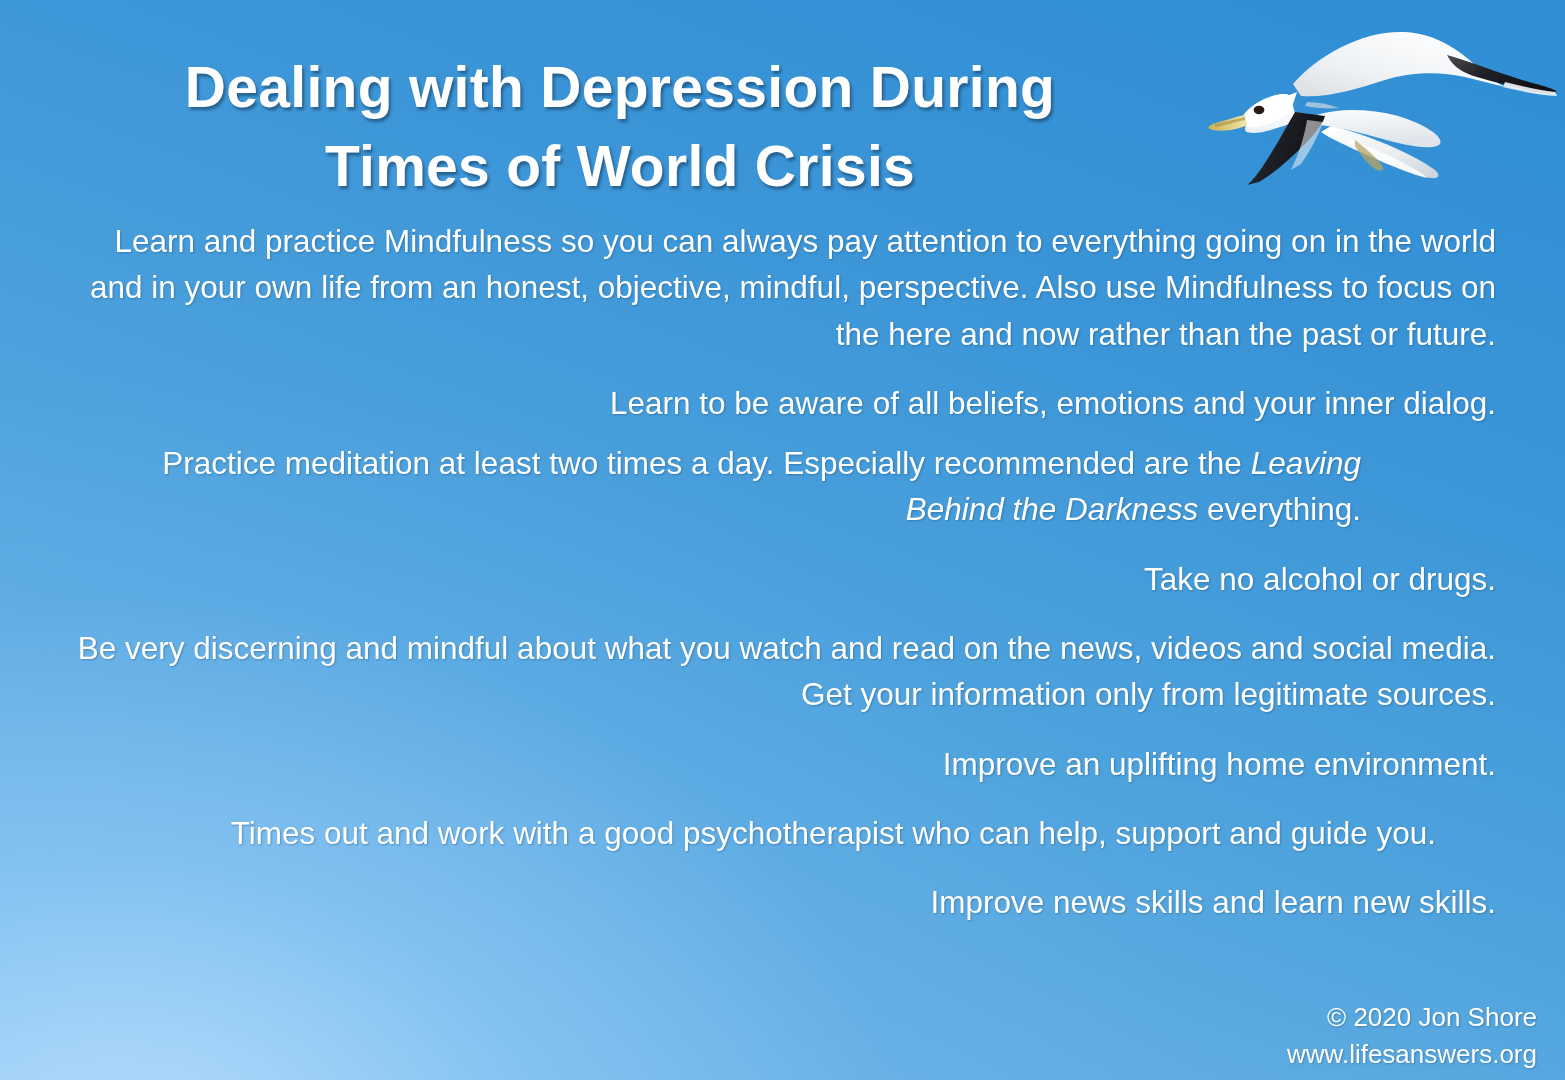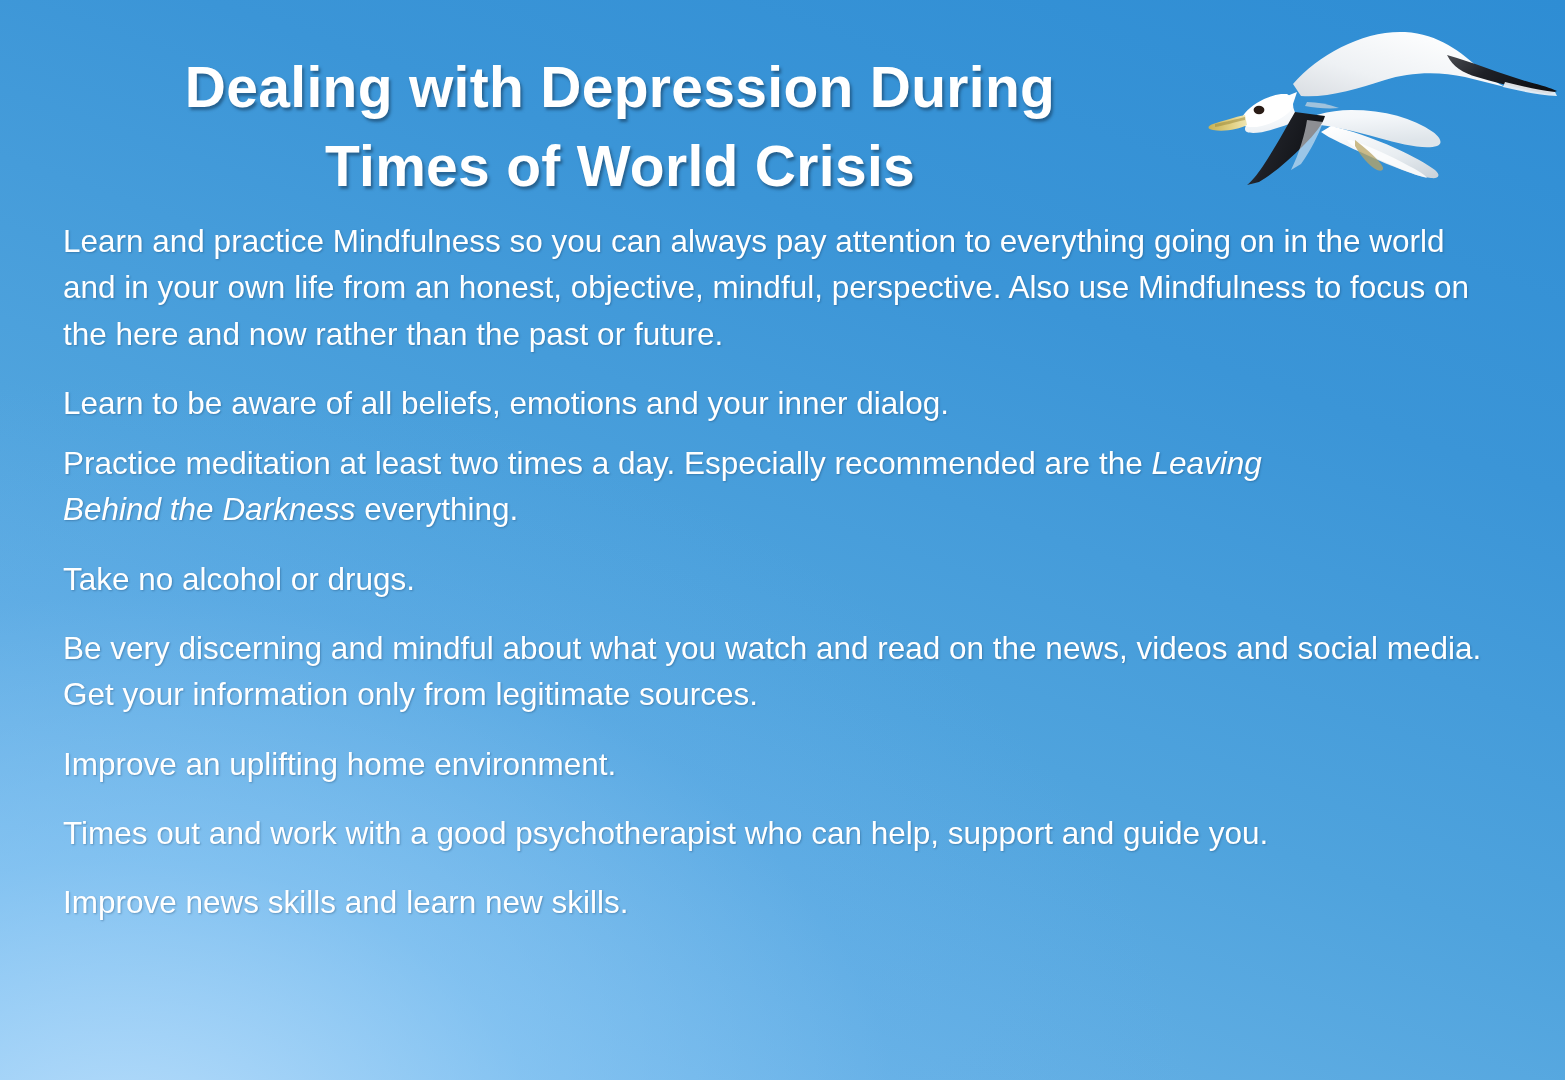--- a/index.html
+++ b/index.html
@@ -50,22 +50,23 @@
     position: absolute;
     top: 218px;
     left: 59px;
     width: 1440px;
     color: #ffffff;
     font-size: 31.5px;
     line-height: 1.47;
     text-shadow: 1px 1px 2px rgba(22,60,96,0.35);
   }
   #body-copy p {
-    margin: 0 0 23px 4px;
+    margin: 0 0 23px 12px;
     max-width: 1425px;
+    text-align: right;
   }
   #body-copy p.tight { margin-bottom: 14px; }
   #body-copy p.w-med { max-width: 1290px; }
   #body-copy p.w-narrow { max-width: 1365px; }
   #body-copy em { font-style: italic; }
 
   
   #footer {
     position: absolute;
     right: 28px;
@@ -148,14 +149,18 @@
     <p>Learn and practice Mindfulness so you can always pay attention to everything going on in the world and in your own life from an honest, objective, mindful, perspective. Also use Mindfulness to focus on the here and now rather than the past or future.</p>
     <p class="tight">Learn to be aware of all beliefs, emotions and your inner dialog.</p>
     <p class="w-med"><span>Practice meditation at least two times a day. Especially recommended are the </span><em>Leaving Behind the Darkness</em><span> everything.</span></p>
     <p>Take no alcohol or drugs.</p>
     <p>Be very discerning and mindful about what you watch and read on the news, videos and social media. Get your information only from legitimate sources.</p>
     <p>Improve an uplifting home environment.</p>
     <p class="w-narrow">Times out and work with a good psychotherapist who can help, support and guide you.</p>
     <p>Improve news skills and learn new skills.</p>
   </div>
 
+  <div id="footer">
+    <span>© 2020 Jon Shore</span>
+    <span>www.lifesanswers.org</span>
+  </div>
 
 </div>
 
 </body></html>

